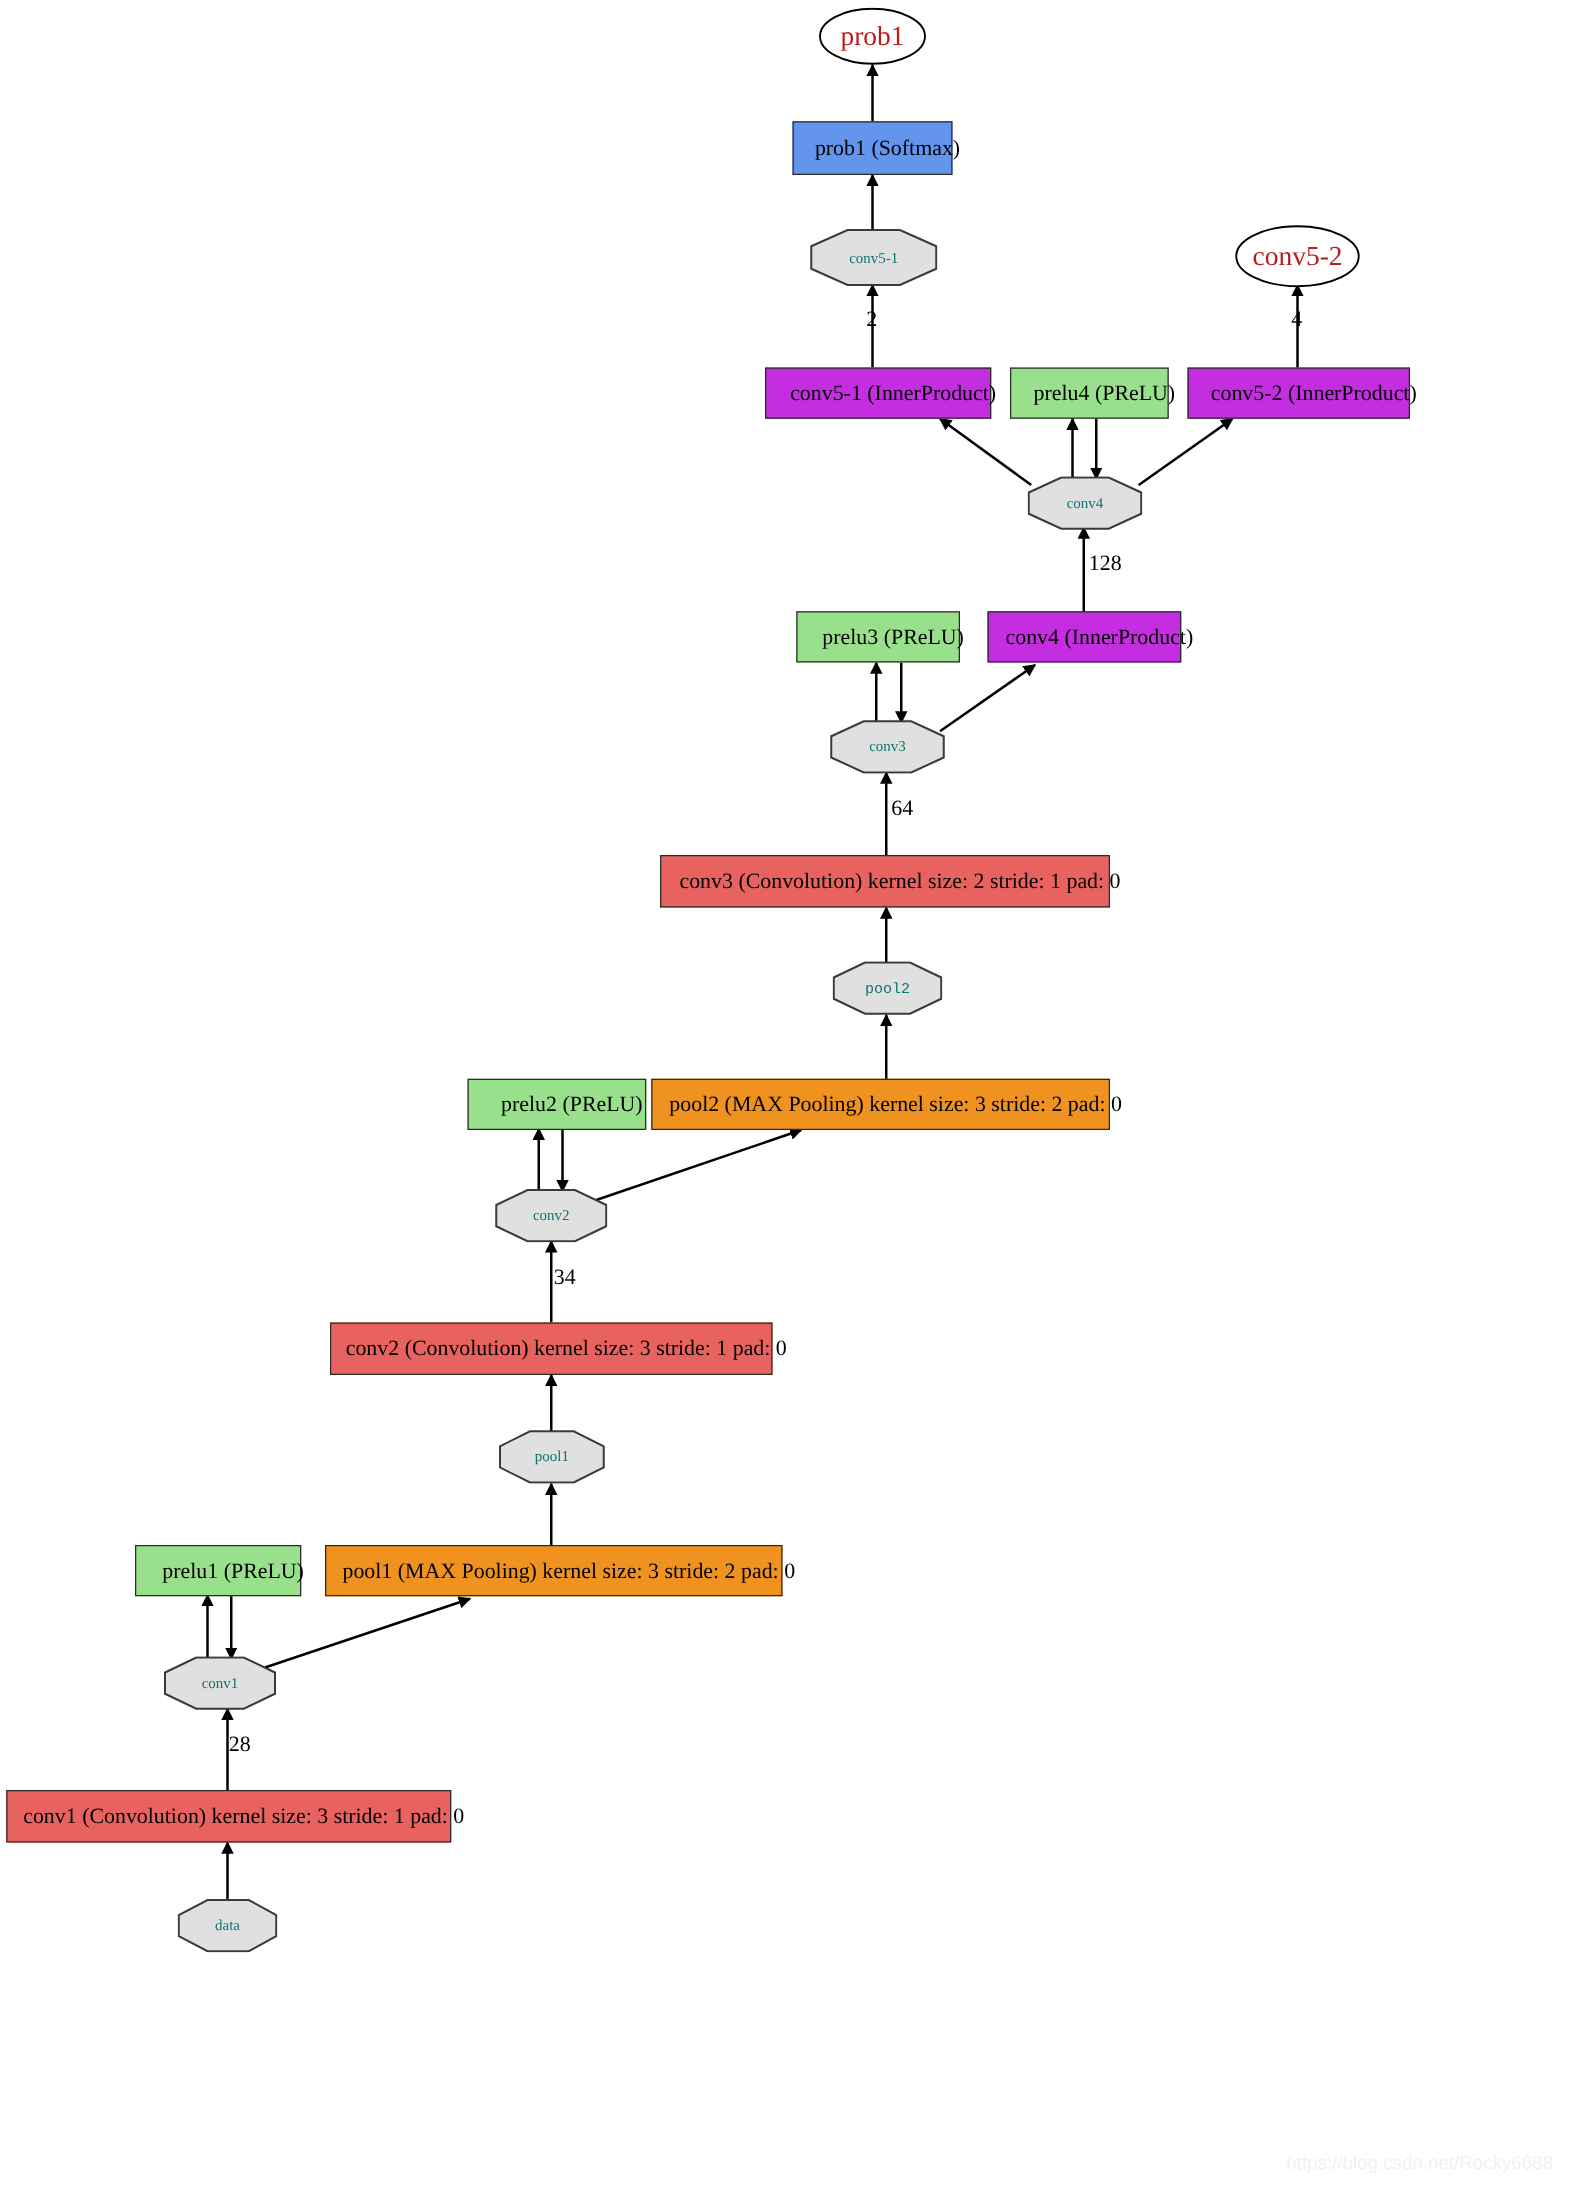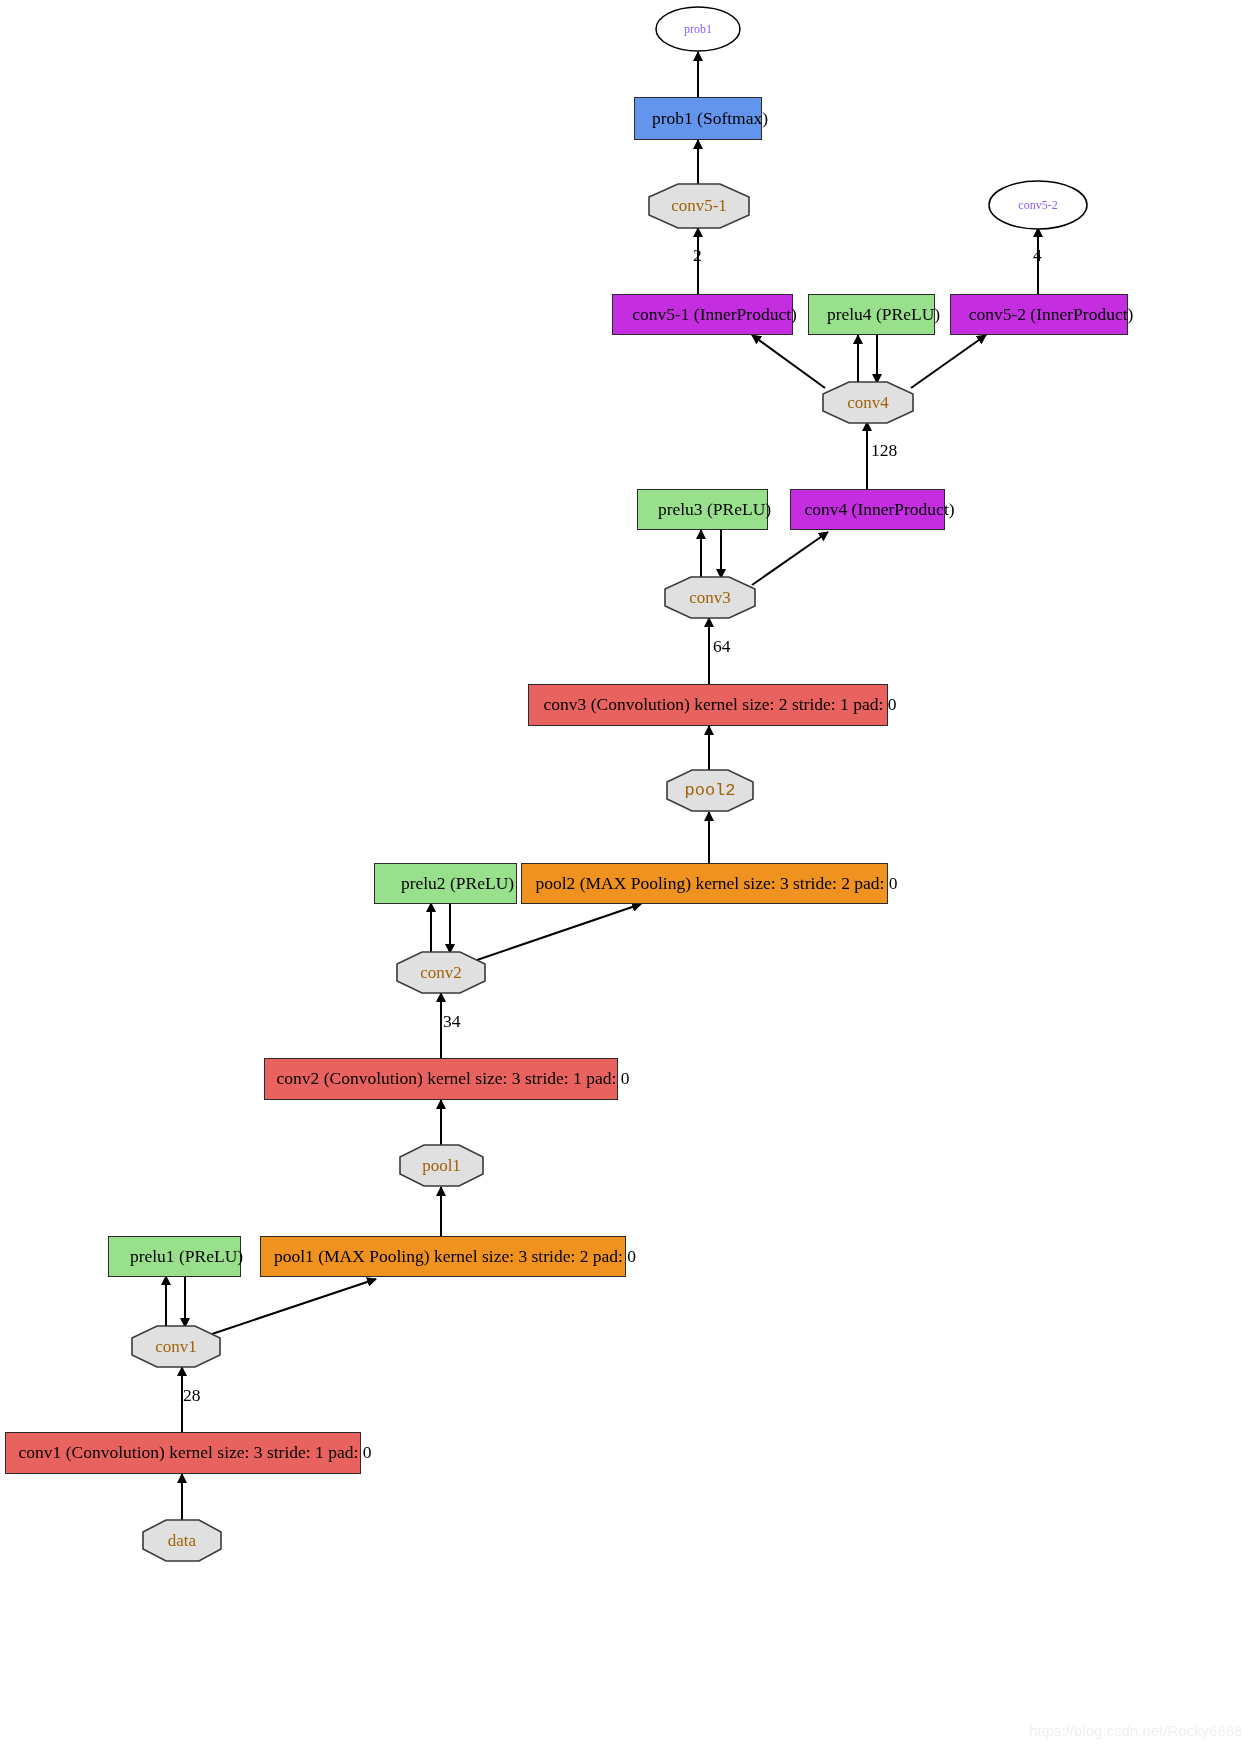--- a/index.html
+++ b/index.html
@@ -48,37 +48,37 @@
     position: absolute;
   }
   .blob-wrap svg { position: absolute; left: 0; top: 0; }
   .blob-label {
     position: absolute;
     left: 0; top: 0;
     width: 100%; height: 100%;
     display: flex;
     align-items: center;
     justify-content: center;
-    font-size: 17px;
-    color: #a16207;
+    font-size: 12px;
+    color: #0f766e;
     white-space: nowrap;
   }
 
   
   .ellipse-wrap { position: absolute; }
   .ellipse-wrap svg { position: absolute; left: 0; top: 0; }
   .ellipse-label {
     position: absolute;
     left: 0; top: 0;
     width: 100%; height: 100%;
     display: flex;
     align-items: center;
     justify-content: center;
-    font-size: 12px;
-    color: #8b5cf6;
+    font-size: 22px;
+    color: #b91c1c;
     white-space: nowrap;
   }
 
   .edge-label {
     position: absolute;
     font-size: 17.5px;
     color: #000;
     white-space: nowrap;
   }
 

